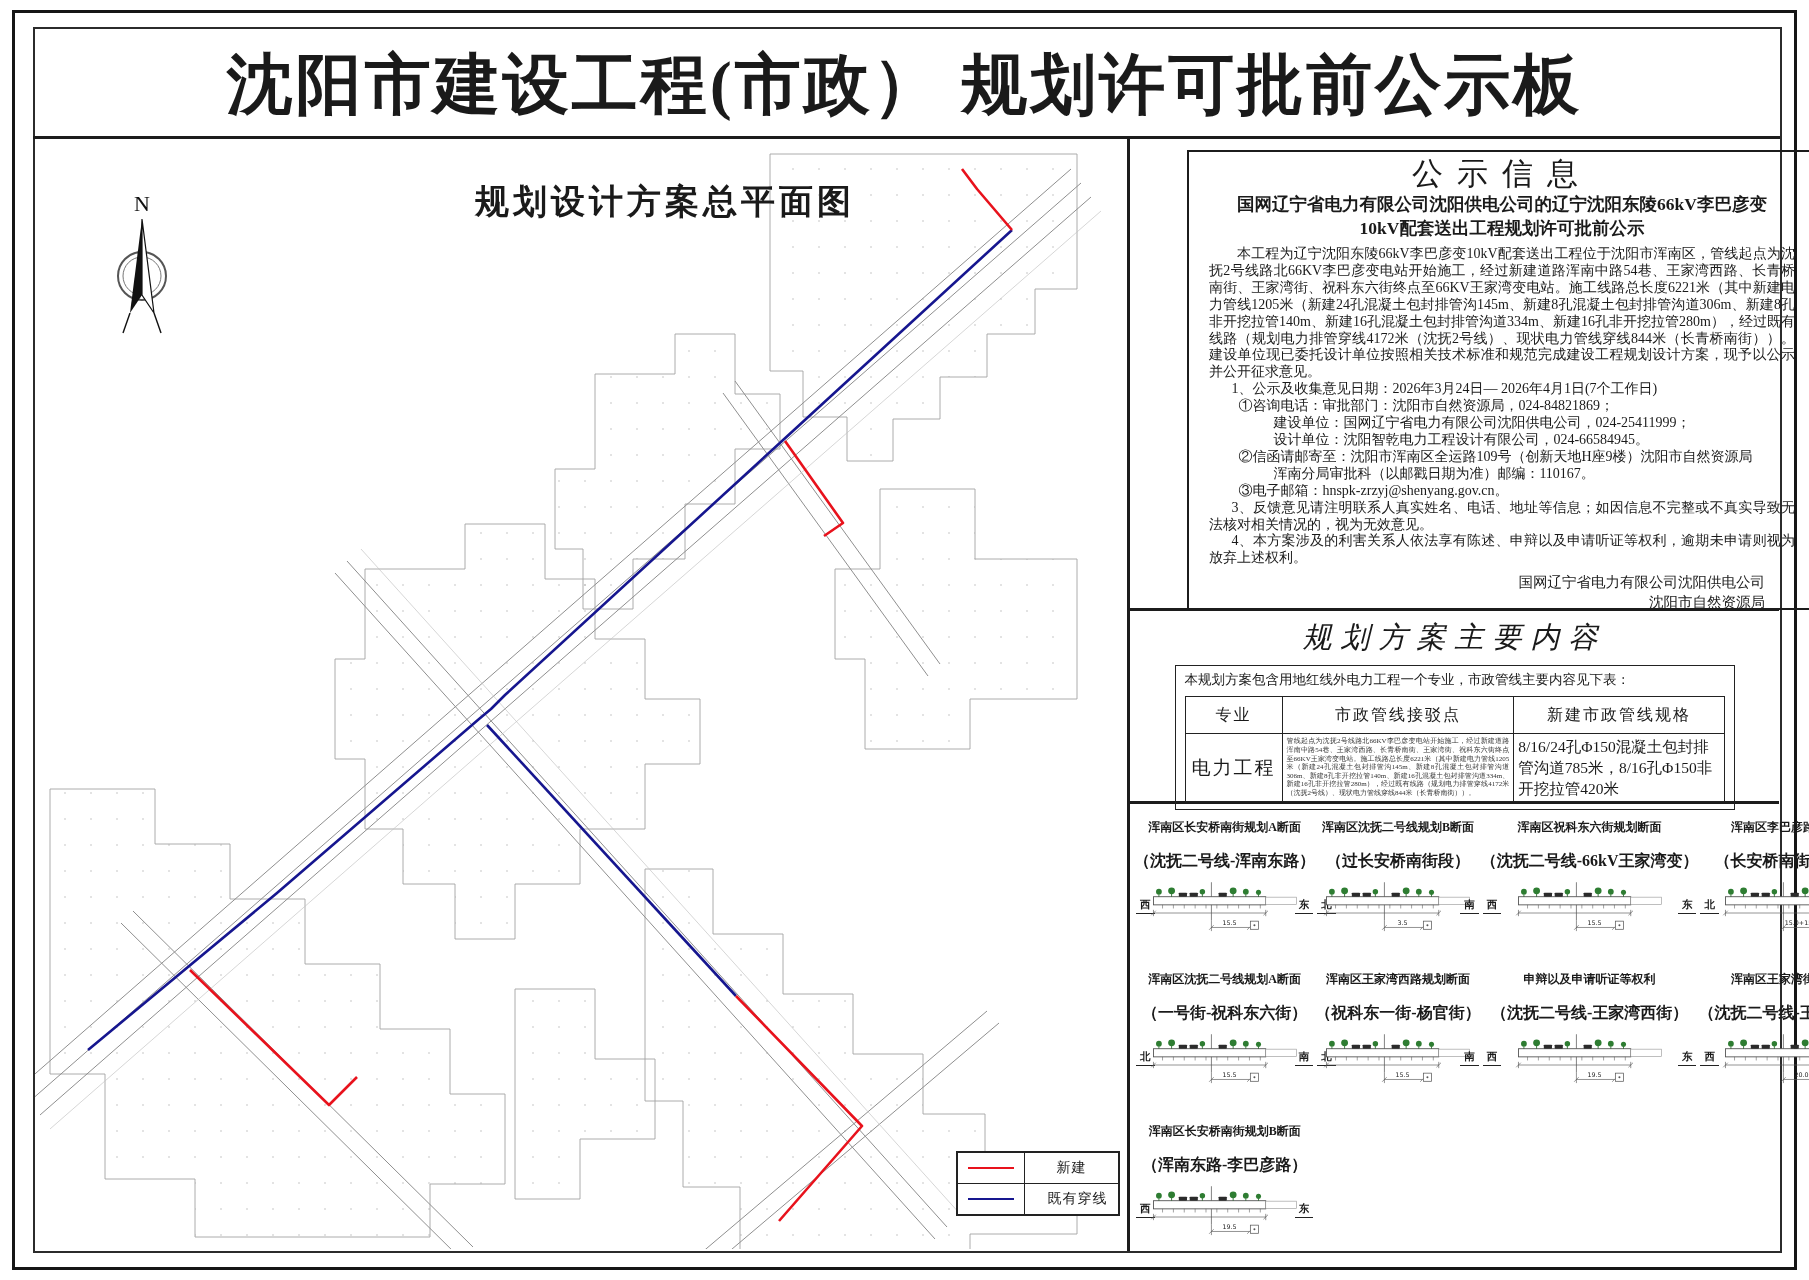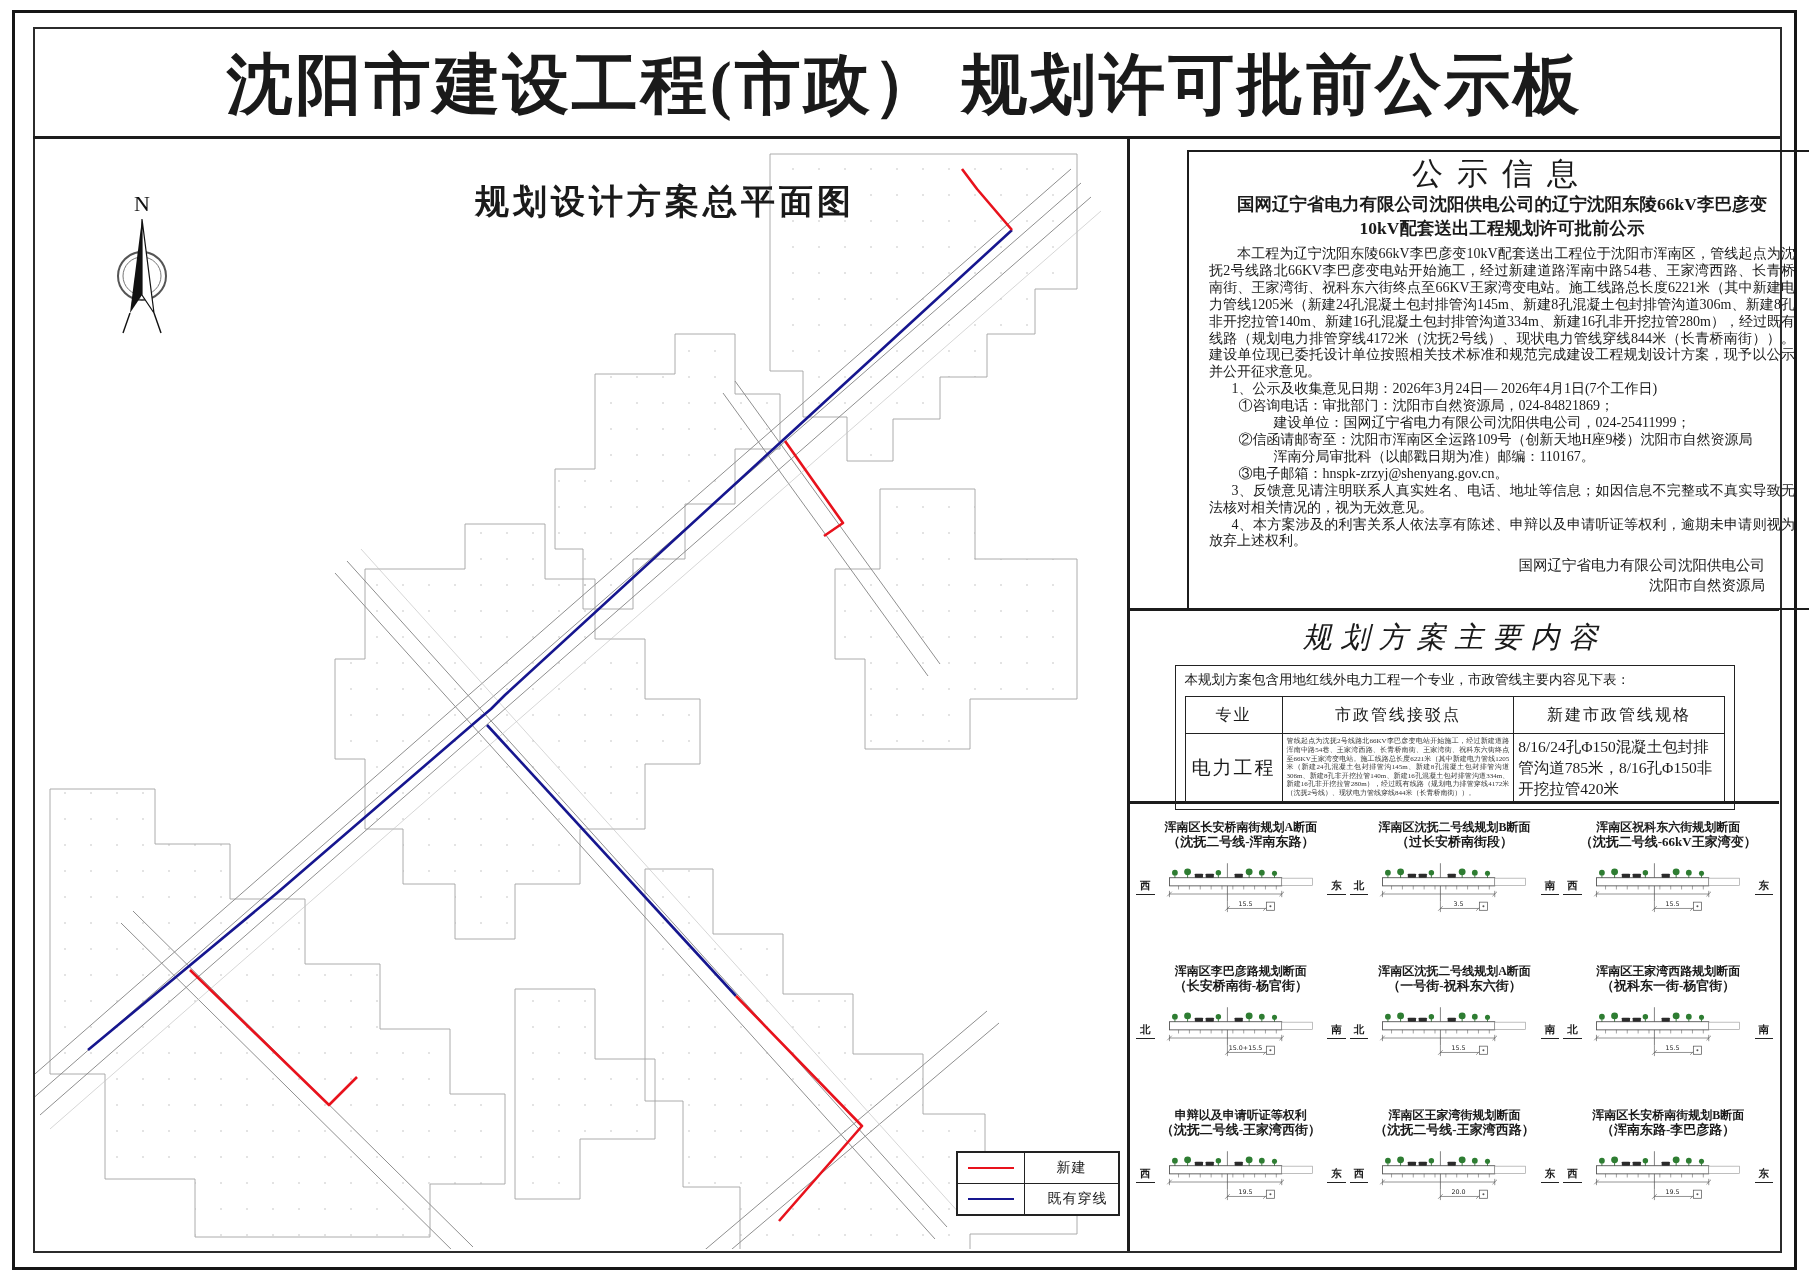--- a/index.html
+++ b/index.html
@@ -61,24 +61,24 @@
   .plan-intro{font-size:13.5px;line-height:17px;}
   table.plan-table{width:100%;border-collapse:collapse;margin-top:8px;}
   table.plan-table td,table.plan-table th{border:1.5px solid #222;padding:2px 4px;vertical-align:middle;}
   .col-major{width:18%;}.col-conn{width:43%;}.col-spec{width:39%;}
   .cell-head{font-size:16px;font-weight:normal;text-align:center;height:32px;letter-spacing:2px;}
   .cell-major{font-size:19px;text-align:center;letter-spacing:2px;}
   .cell-conn{font-size:7px;line-height:8.6px;color:#333;text-align:justify;}
   .cell-spec{font-size:15.5px;line-height:21px;}
 
   .box-sections{position:absolute;left:1130px;top:804px;width:649px;height:444px;box-sizing:border-box;}
-  .sec-grid{display:grid;grid-template-columns:repeat(3,1fr);grid-template-rows:repeat(3,1fr);height:100%;padding:8px 4px 4px 4px;box-sizing:border-box;}
+  .sec-grid{display:grid;grid-template-columns:repeat(4,1fr);grid-template-rows:repeat(3,1fr);height:100%;padding:8px 4px 4px 4px;box-sizing:border-box;}
   .sec-cell{position:relative;text-align:center;padding-top:8px;}
   .sec-t1{font-size:12px;font-weight:bold;line-height:15px;white-space:nowrap;}
-  .sec-t2{font-size:13px;font-weight:bold;line-height:14px;white-space:nowrap;}
+  .sec-t2{font-size:16px;font-weight:bold;line-height:14px;white-space:nowrap;margin-top:19px;}
   .sec-fig{position:relative;margin-top:4px;height:92px;}
   .xsec{position:absolute;left:50%;top:2px;transform:translateX(-50%);width:172px;height:78px;}
   .dir{position:absolute;top:26px;font-size:10.5px;font-weight:bold;border-bottom:1.5px solid #222;padding:0 4px 1px 4px;}
   .dir-l{left:2px;}
   .dir-r{right:2px;}
   .dimtxt{font-size:7px;fill:#222;text-anchor:middle;font-family:"DejaVu Sans",sans-serif;}
   .hidden-defs{position:absolute;width:0;height:0;overflow:hidden;}
 </style>
 </head>
 <body>
@@ -228,20 +228,21 @@
 
 <div class="box-notice">
   <h1 class="notice-title">公示信息</h1>
   <div class="notice-sub">国网辽宁省电力有限公司沈阳供电公司的辽宁沈阳东陵66kV李巴彦变</div>
   <div class="notice-sub">10kV配套送出工程规划许可批前公示</div>
   <div class="notice-body">
     <div class="nb-p">本工程为辽宁沈阳东陵66kV李巴彦变10kV配套送出工程位于沈阳市浑南区，管线起点为沈抚2号线路北66KV李巴彦变电站开始施工，经过新建道路浑南中路54巷、王家湾西路、长青桥南街、王家湾街、祝科东六街终点至66KV王家湾变电站。施工线路总长度6221米（其中新建电力管线1205米（新建24孔混凝土包封排管沟145m、新建8孔混凝土包封排管沟道306m、新建8孔非开挖拉管140m、新建16孔混凝土包封排管沟道334m、新建16孔非开挖拉管280m），经过既有线路（规划电力排管穿线4172米（沈抚2号线）、现状电力管线穿线844米（长青桥南街））。建设单位现已委托设计单位按照相关技术标准和规范完成建设工程规划设计方案，现予以公示并公开征求意见。</div>
     <div class="nb-i1">1、公示及收集意见日期：2026年3月24日— 2026年4月1日(7个工作日)</div>
     <div class="nb-i2">①咨询电话：审批部门：沈阳市自然资源局，024-84821869；</div>
     <div class="nb-i3">建设单位：国网辽宁省电力有限公司沈阳供电公司，024-25411999；</div>
+    <div class="nb-i3">设计单位：沈阳智乾电力工程设计有限公司，024-66584945。</div>
     <div class="nb-i2">②信函请邮寄至：沈阳市浑南区全运路109号（创新天地H座9楼）沈阳市自然资源局</div>
     <div class="nb-i3">浑南分局审批科（以邮戳日期为准）邮编：110167。</div>
     <div class="nb-i2">③电子邮箱：hnspk-zrzyj@shenyang.gov.cn。</div>
     <div class="nb-h">3、反馈意见请注明联系人真实姓名、电话、地址等信息；如因信息不完整或不真实导致无法核对相关情况的，视为无效意见。</div>
     <div class="nb-h">4、本方案涉及的利害关系人依法享有陈述、申辩以及申请听证等权利，逾期未申请则视为放弃上述权利。</div>
   </div>
   <div class="sig">
     <div>国网辽宁省电力有限公司沈阳供电公司</div>
     <div>沈阳市自然资源局</div>
 

